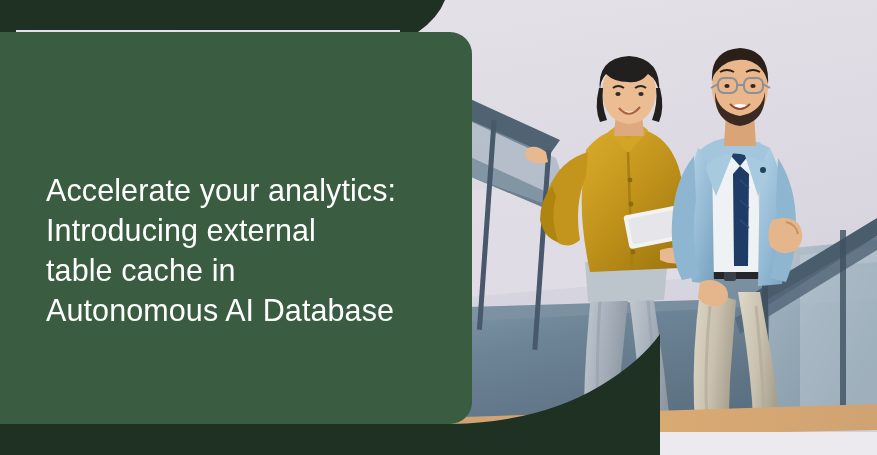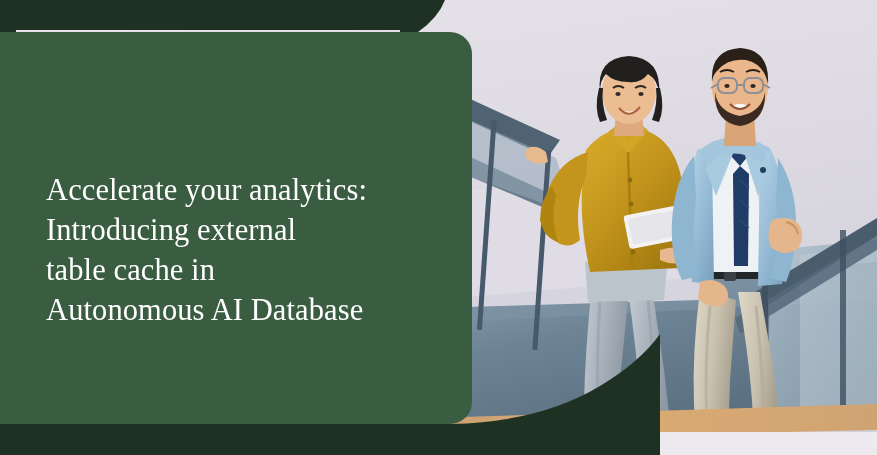--- a/index.html
+++ b/index.html
@@ -5,21 +5,21 @@
   html, body {
     margin: 0;
     padding: 0;
     background: #ffffff;
   }
   #stage {
     position: relative;
     width: 877px;
     height: 455px;
     overflow: hidden;
-    font-family: Liberation Serif, serif;
+    font-family: Liberation Sans, sans-serif;
     background: #4d7c0f;
   }
 
   
   #photo {
     position: absolute;
     inset: 0;
     overflow: hidden;
   }
   #photo svg { display: block; width: 877px; height: 455px; }

